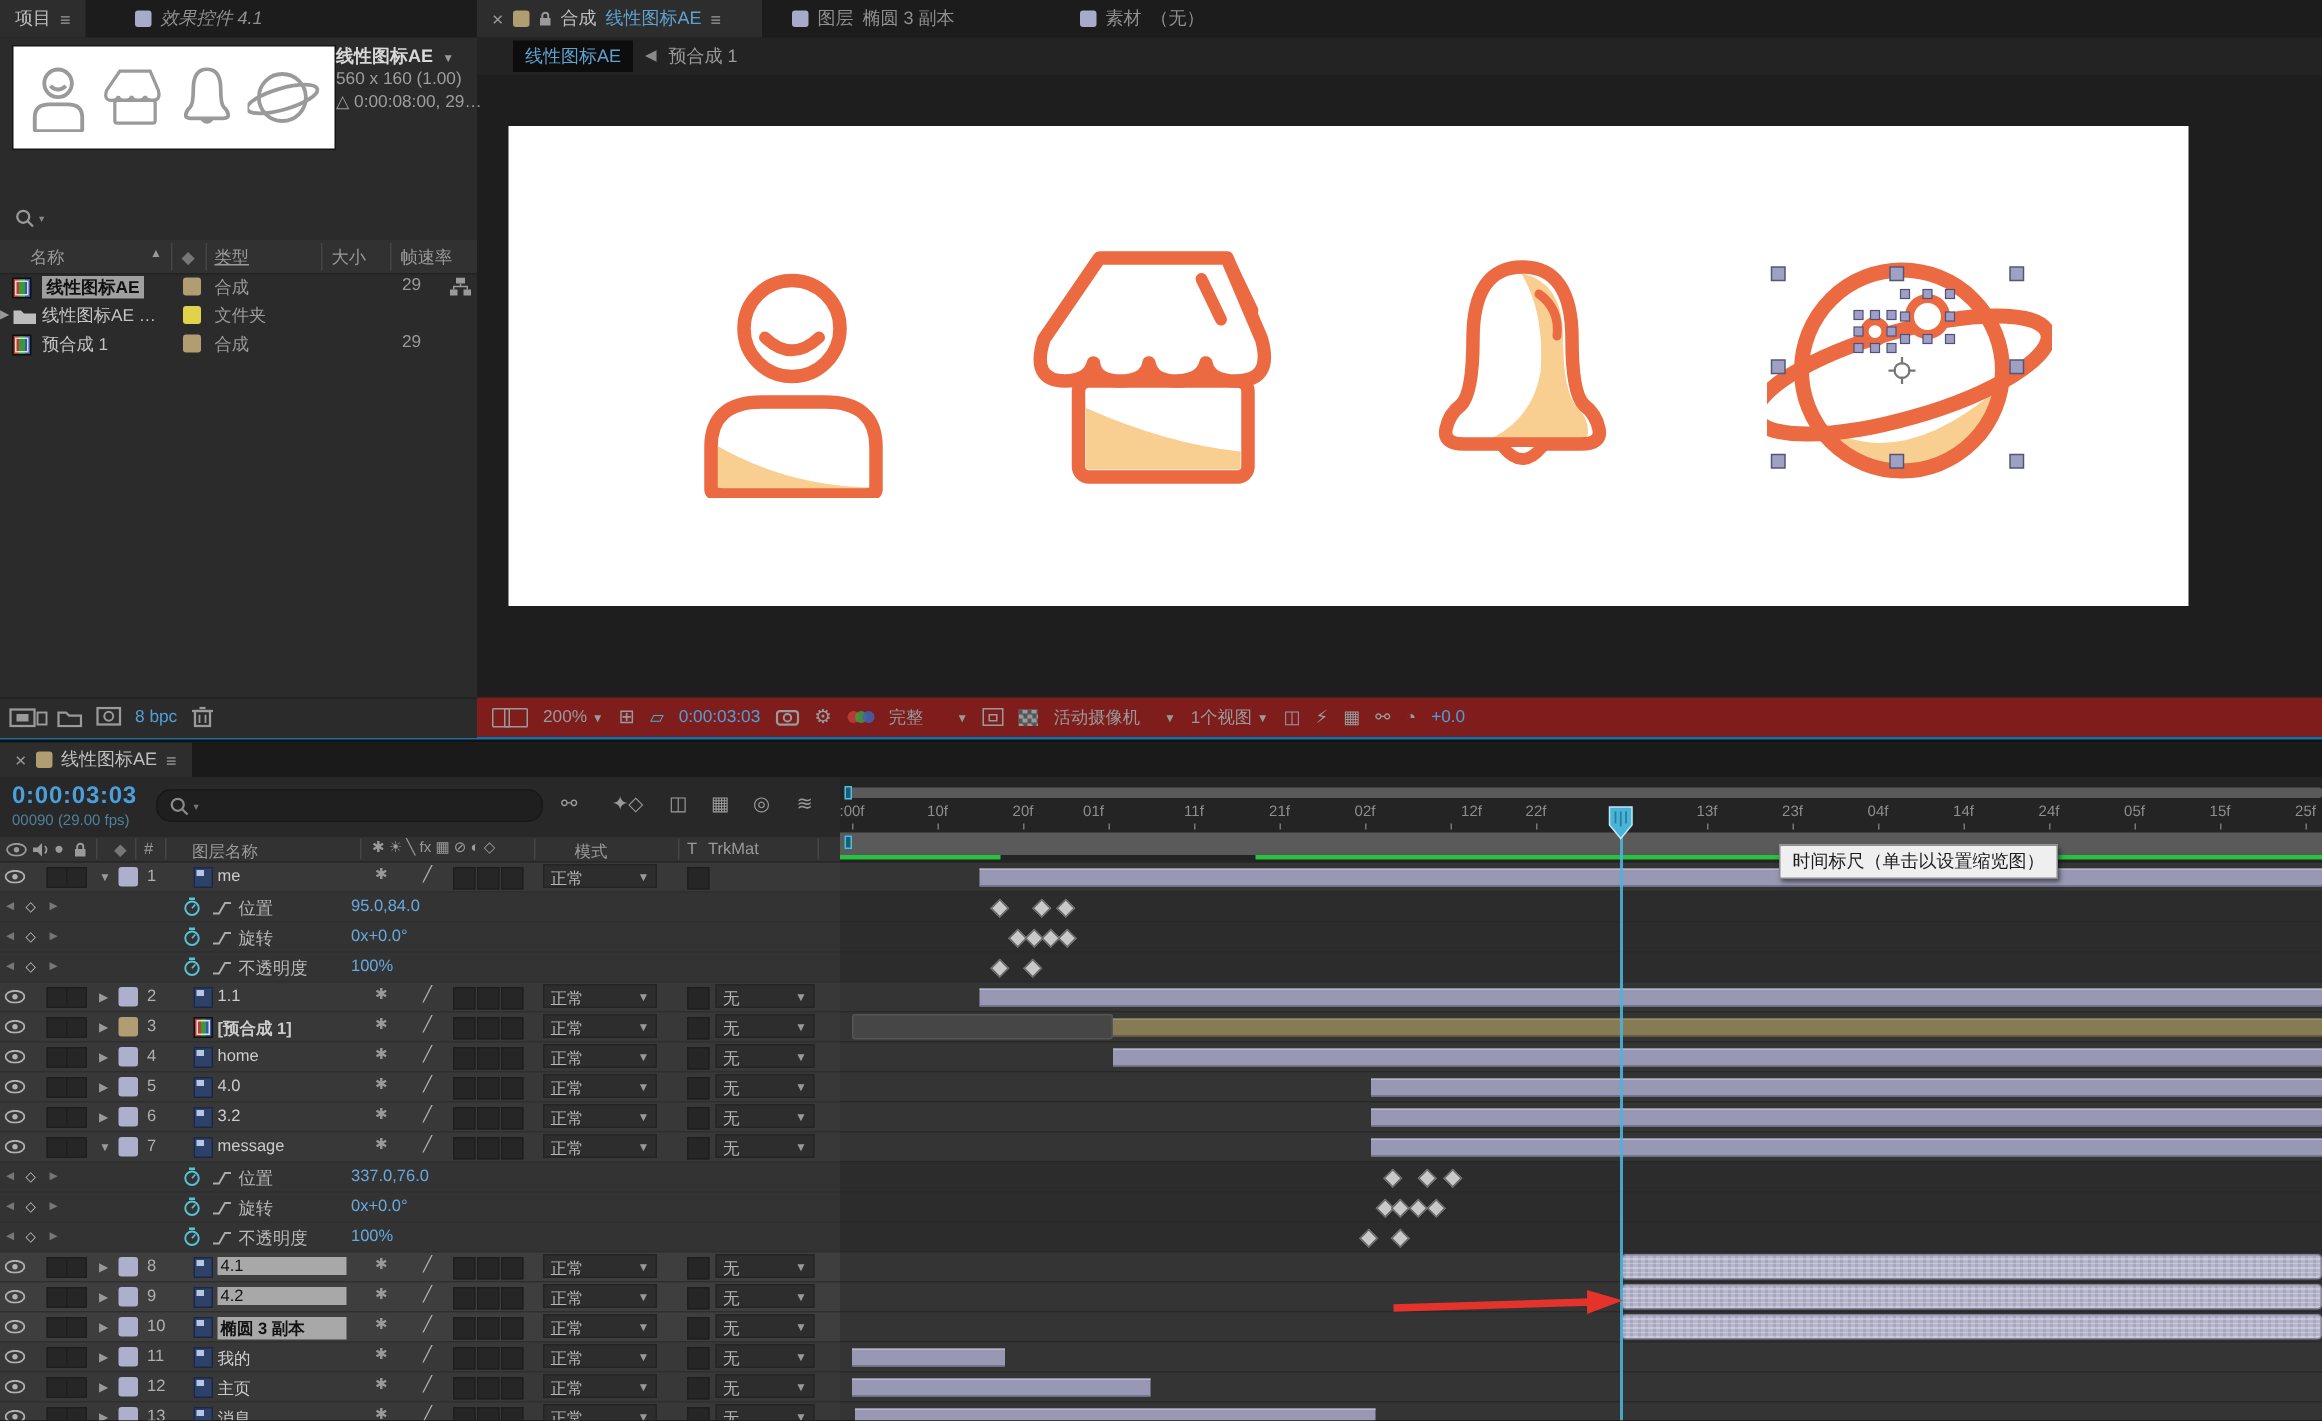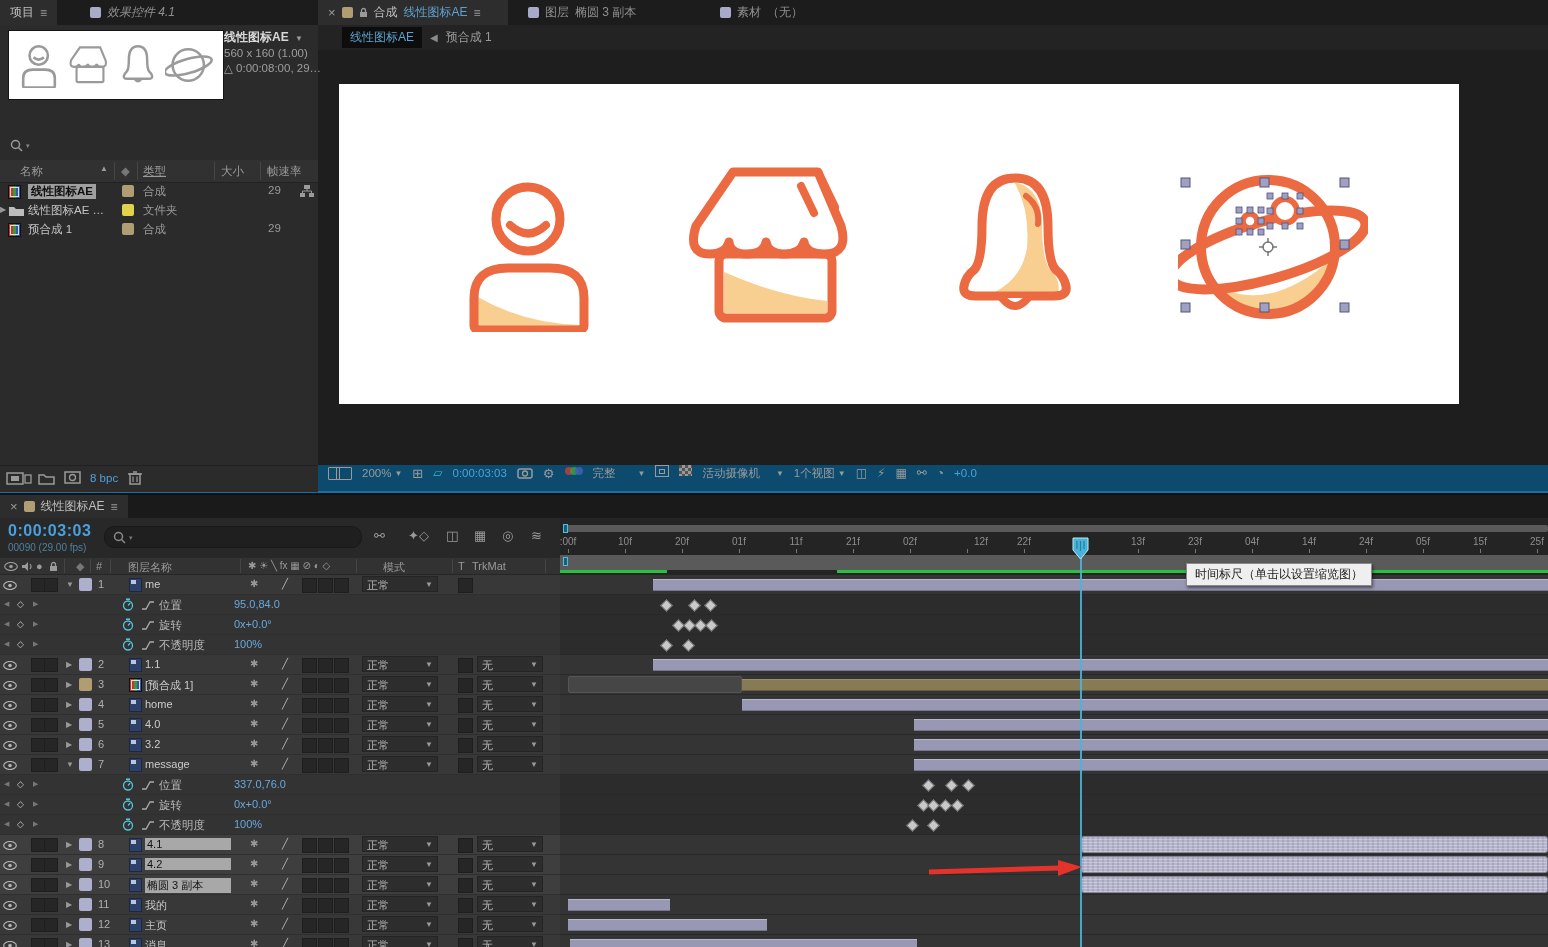--- a/index.html
+++ b/index.html
@@ -40,22 +40,22 @@
   .prow-item .fps{position:absolute;left:268px;top:2px;color:#9a9a9a;}
   .pfooter{position:absolute;left:0;top:465px;width:318px;height:26px;background:#2b2b2b;
            border-top:1px solid #202020;font-size:11.5px;}
   
   #viewer-bg{left:318px;top:0;width:1230px;height:491px;background:#1e1e1e;}
   #comp-tabstrip{left:318px;top:0;width:1230px;height:25px;background:#1c1c1c;}
   #crumbbar{left:318px;top:25px;width:1230px;height:25px;background:#232323;
             display:flex;align-items:center;font-size:12px;gap:8px;padding-left:24px;box-sizing:border-box;}
   .crumb-cur{background:#0d0d0d;color:#5ea2cf;padding:2px 8px;}
   #canvas{left:339px;top:84px;width:1120px;height:320px;background:#ffffff;}
-  #vtoolbar{left:318px;top:465px;width:1230px;height:26px;background:#0c4a6e;display:flex;
-            align-items:flex-start;font-size:11.5px;color:#b0b0b0;gap:10px;padding-left:10px;box-sizing:border-box;}
+  #vtoolbar{left:318px;top:465px;width:1230px;height:26px;background:#7f1d1d;display:flex;
+            align-items:center;font-size:11.5px;color:#b0b0b0;gap:10px;padding-left:10px;box-sizing:border-box;}
   .vt-ic{display:inline-flex;align-items:center;justify-content:center;height:16px;color:#9a9a9a;}
   .caret{font-size:8px;color:#9a9a9a;margin-left:3px;}
   .blue{color:#4fa0d8;}
   .teal{color:#3fb5c8;}
   .monitor{width:14px;height:11px;border:1.5px solid #9a9a9a;border-radius:1px;display:inline-block;}
   .checker{width:13px;height:11px;display:inline-block;
      background:repeating-conic-gradient(#999 0 25%,#555 0 50%) 0 0/6px 6px;}
   .nest{width:12px;height:10px;border:1.5px solid #9a9a9a;display:inline-flex;align-items:center;justify-content:center;}
   .nest::after{content:"";width:4px;height:3px;border:1.2px solid #9a9a9a;}
   .rgb{position:relative;width:18px;height:12px;display:inline-block;}
@@ -99,21 +99,21 @@
   .b1{left:31px;} .b2{left:44px;}
   .exp{left:66px;top:5px;font-size:8px;color:#999;}
   .swatch{left:79px;top:3px;width:13px;height:13px;border-radius:2px;background:#aeaecd;}
   .lnum{left:98px;top:3px;color:#b0b0b0;}
   .licon{left:129px;top:3px;width:11px;height:12px;background:#2e4169;border:1px solid #1c2742;}
   .licon::after{content:"";position:absolute;left:1px;top:1px;width:5px;height:4px;background:#b9c6e2;}
   .licon.compic{background:linear-gradient(90deg,#c03a30 0 34%,#3a9a3a 34% 67%,#3555b5 67%);border:1px solid #101010;}
   .licon.compic::after{background:transparent;border:1px solid #ddd;width:7px;height:8px;left:1px;top:1px;}
   .lname{left:145px;top:3px;color:#cccccc;white-space:nowrap;max-width:95px;overflow:hidden;}
   .lname.hl{background:#a8a8a8;color:#131313;width:82px;padding:0 2px;}
-  .lname.bold{font-weight:normal;}
+  .lname.bold{font-weight:bold;}
   .swx{top:3px;color:#9a9a9a;font-size:10px;}
   .swa{left:250px;} .sws{left:282px;color:#b5b5b5;}
   .swbox{width:13px;height:13px;background:#262626;border:1px solid #1e1e1e;top:3px;}
   .x1{left:302px;} .x2{left:318px;} .x3{left:334px;}
   .mode{left:362px;top:1px;width:76px;height:16px;background:#2d2d2d;border:1px solid #242424;
         color:#b5b5b5;padding:1px 4px;box-sizing:border-box;}
   .mode i{float:right;font-size:8px;color:#999;margin-top:2px;}
   .tmbox{left:458px;top:3px;width:13px;height:13px;background:#262626;border:1px solid #1e1e1e;}
   .trk{left:477px;top:1px;width:66px;height:16px;background:#2d2d2d;border:1px solid #242424;
        color:#b5b5b5;padding:1px 4px;box-sizing:border-box;}
@@ -457,21 +457,21 @@
   <div class="abs" id="graphhead">
     <div class="navbar-top"></div>
     <div class="cyanbracket" style="left:3px;top:6px;"></div>
     <div id="ticks">
         <span class="tick" style="left:-9px;">:00f</span>
      <span class="tickmark" style="left:8px;"></span>
         <span class="tick" style="left:48px;">10f</span>
      <span class="tickmark" style="left:65px;"></span>
         <span class="tick" style="left:105px;">20f</span>
      <span class="tickmark" style="left:122px;"></span>
-        <span class="tick" style="left:162px;">01f</span>
+        <span class="tick" style="left:152px;">01f</span>
      <span class="tickmark" style="left:179px;"></span>
         <span class="tick" style="left:219px;">11f</span>
      <span class="tickmark" style="left:236px;"></span>
         <span class="tick" style="left:276px;">21f</span>
      <span class="tickmark" style="left:293px;"></span>
         <span class="tick" style="left:333px;">02f</span>
      <span class="tickmark" style="left:350px;"></span>
         <span class="tick" style="left:404px;">12f</span>
      <span class="tickmark" style="left:407px;"></span>
         <span class="tick" style="left:447px;">22f</span>

